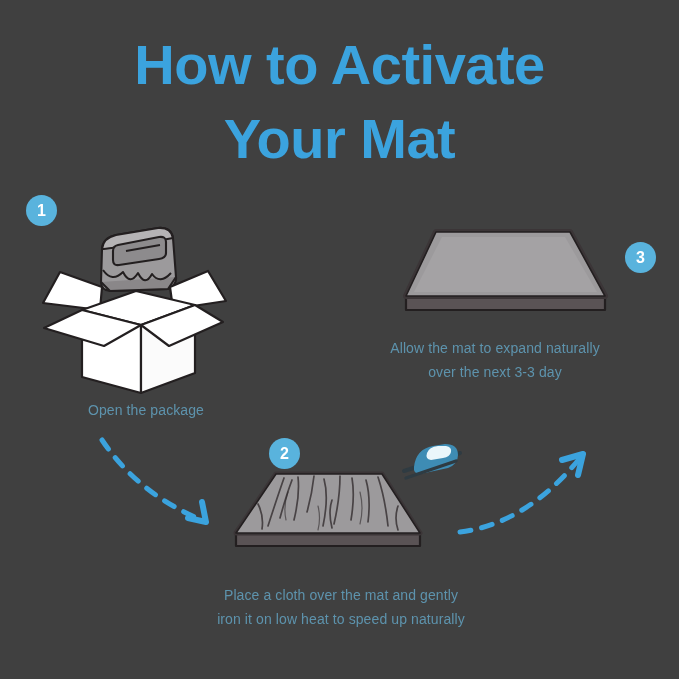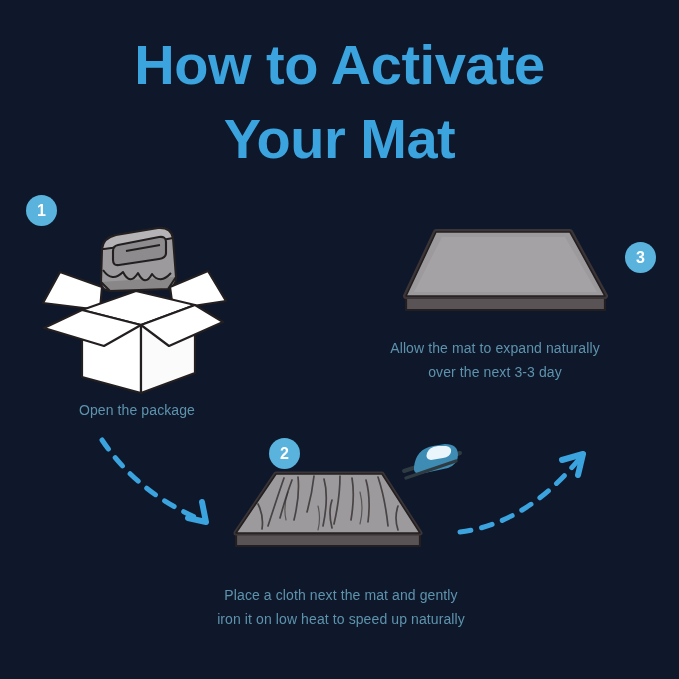--- a/index.html
+++ b/index.html
@@ -7,21 +7,21 @@
     width:679px;height:679px;
     background:#f1fafe;
     font-family:"Liberation Sans", sans-serif;
     overflow:hidden;
     position:relative;
   }
   #stage{
     position:absolute;
     left:0;top:0;
     width:679px;height:679px;
-    background:#0f172a;
+    background:#404040;
   }
 
   
   .title{
     position:absolute;
     left:0; top:28px;
     width:679px;
     text-align:center;
     color:#3ba3de;
     font-weight:bold;
@@ -49,21 +49,21 @@
 
   
   .caption{
     position:absolute;
     color:#5d93ad;
     font-size:14px;
     line-height:1.72;
     text-align:center;
     letter-spacing:0.1px;
   }
-  #cap1{ left:3px;   top:398px; width:268px; }
+  #cap1{ left:12px;   top:398px; width:268px; }
   #cap2{ left:96px;  top:583px; width:490px; }
   #cap3{ left:311px; top:336px; width:368px; }
   .caption .line{display:block;}
 
   
   .art{position:absolute;}
   #art-box{ left:40px;  top:225px; }
   #art-mat2{left:228px; top:440px; }
   #art-mat3{left:398px; top:220px; }
   #art-iron{left:396px; top:440px; }
@@ -149,21 +149,21 @@
   </svg>
 
   <svg class="art" id="art-iron" width="70" height="52" viewBox="0 0 70 52">
     <path d="M8 31 L64 13" stroke="#2f3b42" stroke-width="4" stroke-linecap="round" fill="none"></path>
     <path d="M18 27 Q20 9 37 6 L49 4 Q62 4 62 15 Q62 24 52 28 L24 34 Q17 34 18 27 Z" fill="#3e8cb4"></path>
     <path d="M31 13 Q33 7 42 6 L50 6 Q56 7 55 12 Q54 17 47 18 L35 20 Q29 19 31 13 Z" fill="#eaf6fb"></path>
     <path d="M10 38 L60 21" stroke="#2f3b42" stroke-width="3.4" stroke-linecap="round" fill="none"></path>
   </svg>
 
   <div class="caption" id="cap2">
-    <span class="line">Place a cloth next the mat and gently</span>
+    <span class="line">Place a cloth over the mat and gently</span>
     <span class="line">iron it on low heat to speed up naturally</span>
   </div>
 
   <svg id="arrow-2-3" class="art" width="150" height="105" viewBox="0 0 150 105">
     <path d="M8 94 Q74 86 128 20" fill="none" stroke="#3ba3de" stroke-width="5" stroke-linecap="round" stroke-dasharray="11 11"></path>
     <path d="M131 16 L110 22 M131 16 L126 37" fill="none" stroke="#3ba3de" stroke-width="6" stroke-linecap="round" stroke-linejoin="round"></path>
   </svg>
 
   <div class="badge" id="badge3">3</div>
 

